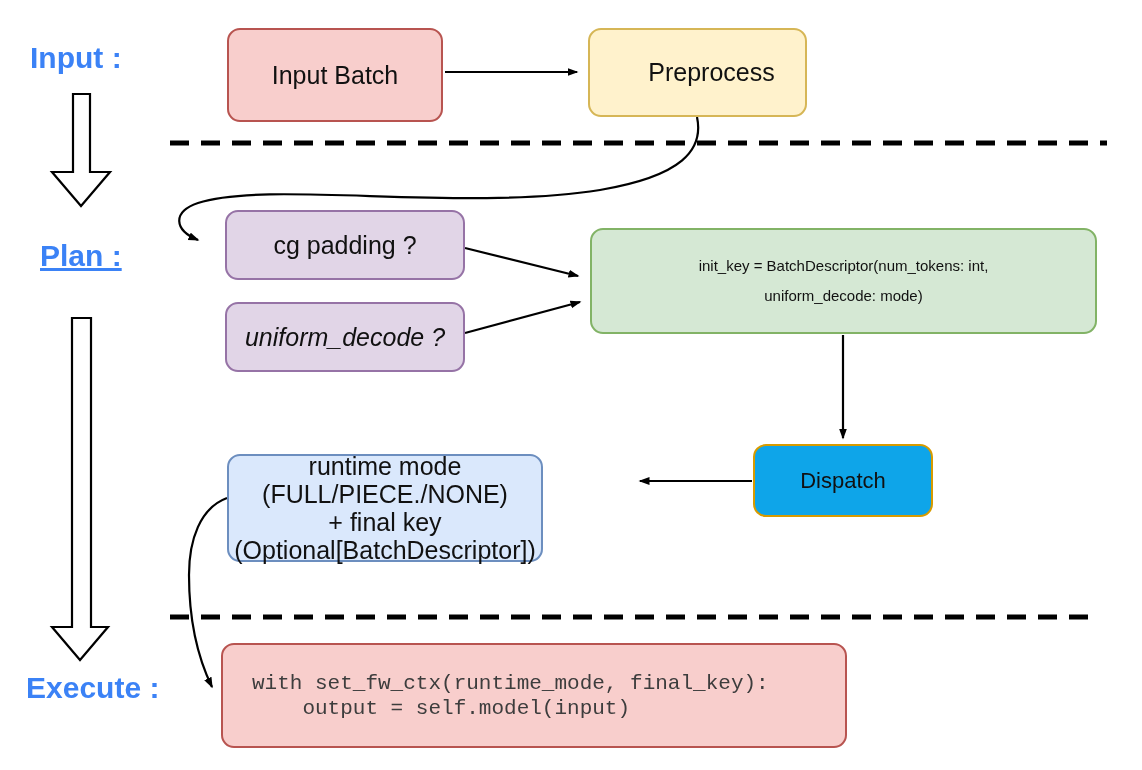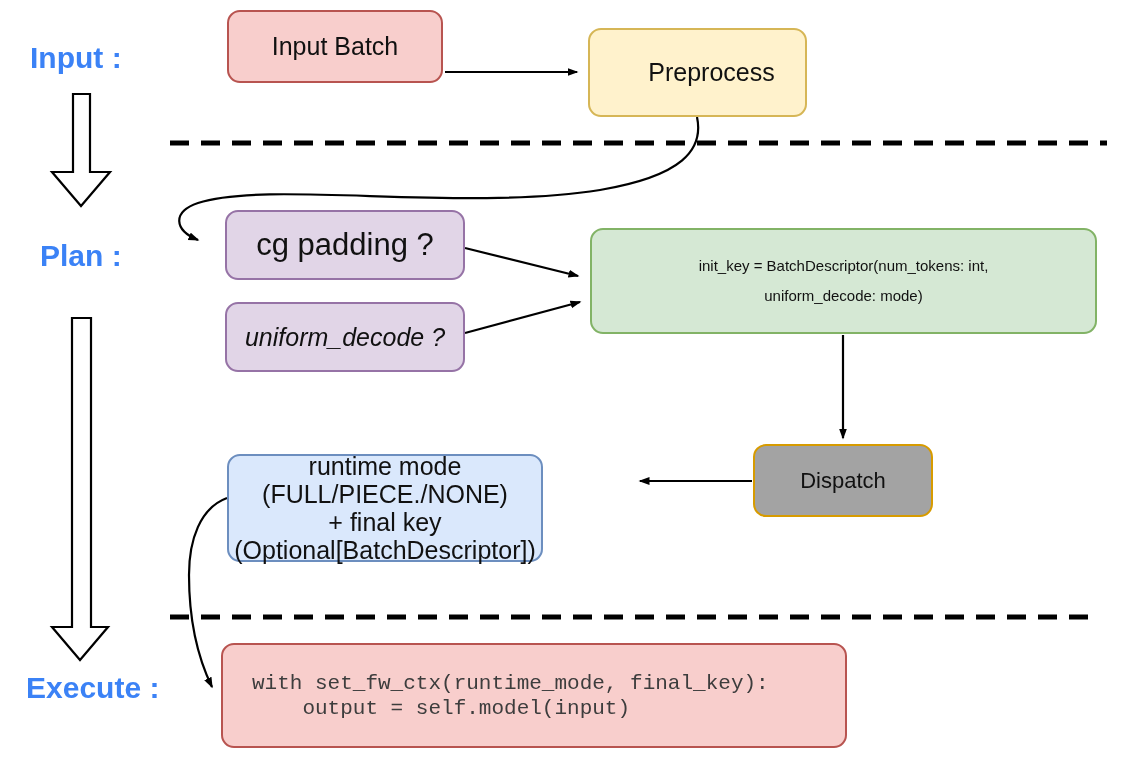--- a/index.html
+++ b/index.html
@@ -14,25 +14,25 @@
     display:flex;flex-direction:column;align-items:center;justify-content:center;
     text-align:center;box-sizing:border-box;
   }
   .node .ln{display:block;}
   .pink   {background:#F8CECC;border-color:#B85450;}
   .yellow {background:#FFF2CC;border-color:#D6B656;padding-left:28px;}
   .purple {background:#E1D5E7;border-color:#9673A6;}
   .green  {background:#D5E8D4;border-color:#82B366;}
   .blue   {background:#DAE8FC;border-color:#6C8EBF;}
   .orange {background:#FFE6CC;border-color:#D79B00;}
-  .orange-inner{background:#a3a3a3;border-color:#D79B00;}
+  .orange-inner{background:#0ea5e9;border-color:#D79B00;}
 
-  #node-input-batch   {left:227px;top:10px;width:216px;height:73px;font-size:25px;}
+  #node-input-batch   {left:227px;top:28px;width:216px;height:94px;font-size:25px;}
   #node-preprocess    {left:588px;top:28px;width:219px;height:89px;font-size:25px;}
-  #node-cg-padding    {left:225px;top:210px;width:240px;height:70px;font-size:31px;}
+  #node-cg-padding    {left:225px;top:210px;width:240px;height:70px;font-size:25px;}
   #node-uniform-decode{left:225px;top:302px;width:240px;height:70px;font-size:25px;font-style:italic;}
   #node-init-key      {left:590px;top:228px;width:507px;height:106px;font-size:15px;line-height:30px;}
   #node-cudagraph     {left:752px;top:444px;width:345px;height:109px;}
   #node-dispatch      {left:753px;top:444px;width:180px;height:73px;font-size:22px;}
   .cudagraph-text{
     position:absolute;left:185px;top:0;right:6px;height:100%;
     display:flex;flex-direction:column;align-items:center;justify-content:center;
     font-size:25px;line-height:31px;text-align:center;
   }
   #node-runtime-mode  {left:227px;top:454px;width:316px;height:108px;font-size:25px;line-height:28px;}
@@ -65,21 +65,21 @@
     <path d="M 445 72 L 577 72" fill="none" stroke="#000" stroke-width="2.2" marker-end="url(#arrow)"></path>
     <path d="M 697 117 C 704 150, 682 176, 600 190 C 460 212, 268 180, 198 203 C 172 212, 174 230, 198 240" fill="none" stroke="#000" stroke-width="2.2" marker-end="url(#arrow)"></path>
     <path d="M 465 248 L 578 276" fill="none" stroke="#000" stroke-width="2.2" marker-end="url(#arrow)"></path>
     <path d="M 465 333 L 580 302" fill="none" stroke="#000" stroke-width="2.2" marker-end="url(#arrow)"></path>
     <path d="M 843 335 L 843 438" fill="none" stroke="#000" stroke-width="2.2" marker-end="url(#arrow)"></path>
     <path d="M 752 481 L 640 481" fill="none" stroke="#000" stroke-width="2.2" marker-end="url(#arrow)"></path>
     <path d="M 227 498 C 200 508, 189 540, 189 575 C 189 615, 195 652, 212 687" fill="none" stroke="#000" stroke-width="2.2" marker-end="url(#arrow)"></path>
   </svg>
 
   <div class="stage-label" style="left:30px;top:42px;">Input :</div>
-  <div class="stage-label" style="left:40px;top:240px;">Plan :</div>
+  <div class="stage-label" style="left:40px;top:240px;text-decoration:underline;">Plan :</div>
   <div class="stage-label" style="left:26px;top:672px;">Execute :</div>
 
   <div class="node pink" id="node-input-batch">
     <span class="ln">Input Batch</span>
   </div>
 
   <div class="node yellow" id="node-preprocess">
     <span class="ln">Preprocess</span>
   </div>
 

